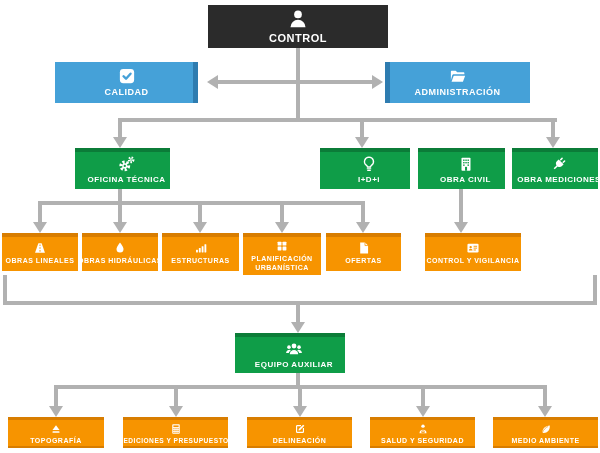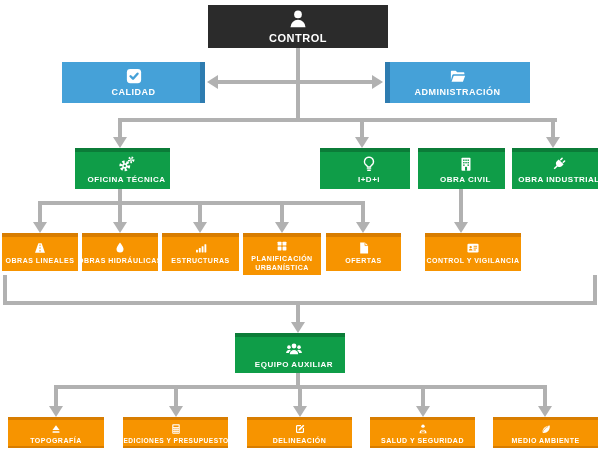--- a/index.html
+++ b/index.html
@@ -87,21 +87,21 @@
   <div class="node dark" style="left:208px;top:5px;width:180px;height:43px;">
     <span class="icon i22">
       <svg viewBox="0 0 24 24">
           <circle cx="12" cy="7" r="4.2"></circle>
           <path d="M3.8 21a8.2 8.2 0 0116.4 0z"></path>
         </svg>
     </span>
     <span class="lbl lbl-xl">CONTROL</span>
   </div>
 
-  <div class="node blue edge-r" style="left:62px;top:62px;width:143px;height:41px;">
+  <div class="node blue edge-r" style="left:55px;top:62px;width:143px;height:41px;">
     <span class="icon i18">
       <svg viewBox="0 0 24 24">
           <rect x="2.5" y="2.5" width="19" height="19" rx="4.5"></rect>
           <path d="M7.4 12.3l3.3 3.3 6-6.6" fill="none" stroke="#45a1d8" stroke-width="3.2" stroke-linecap="round" stroke-linejoin="round"></path>
         </svg>
     </span>
     <span class="lbl lbl-lg">CALIDAD</span>
   </div>
 
   <div class="node blue edge-l" style="left:385px;top:62px;width:145px;height:41px;">
@@ -161,21 +161,21 @@
   <div class="node green" style="left:512px;top:148px;width:86px;height:41px;">
     <span class="icon i18">
       <svg viewBox="0 0 24 24">
           <g transform="rotate(45 12 12)">
             <rect x="8.6" y="2.8" width="2" height="4.6" rx="1"></rect>
             <rect x="13.4" y="2.8" width="2" height="4.6" rx="1"></rect>
             <path d="M7.3 8h9.4v3a4.7 4.7 0 01-3.7 4.6V21h-2v-5.4A4.7 4.7 0 017.3 11z"></path>
           </g>
         </svg>
     </span>
-    <span class="lbl lbl-md">OBRA INDUSTRIAL</span>
+    <span class="lbl lbl-md">OBRA MEDICIONES</span>
   </div>
 
   <div class="node orange" style="left:2px;top:233px;width:76px;height:38px;">
     <span class="icon i13">
       <svg viewBox="0 0 24 24">
           <path d="M3.5 20L9.2 4h5.6l5.7 16z"></path>
           <g fill="#f79400">
             <rect x="11.2" y="6" width="1.6" height="2.6"></rect>
             <rect x="11.2" y="10.6" width="1.6" height="2.8"></rect>
             <rect x="11.2" y="15.4" width="1.6" height="3"></rect>

